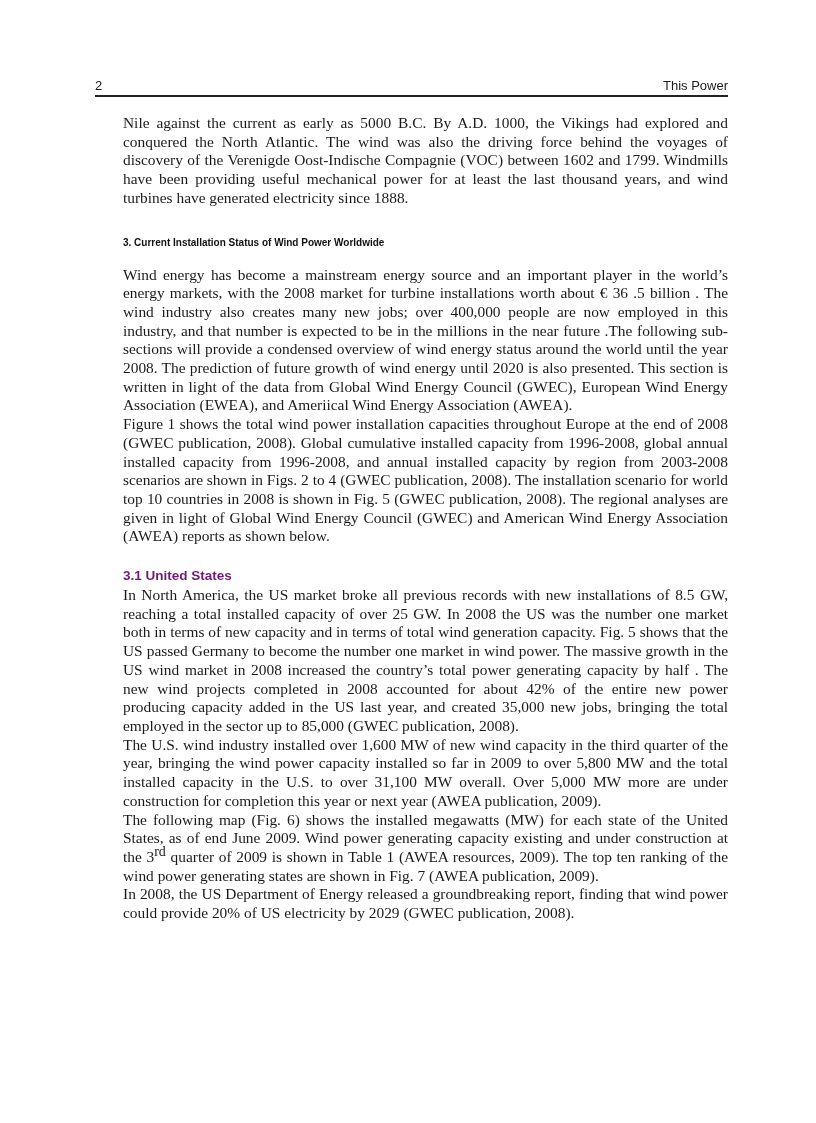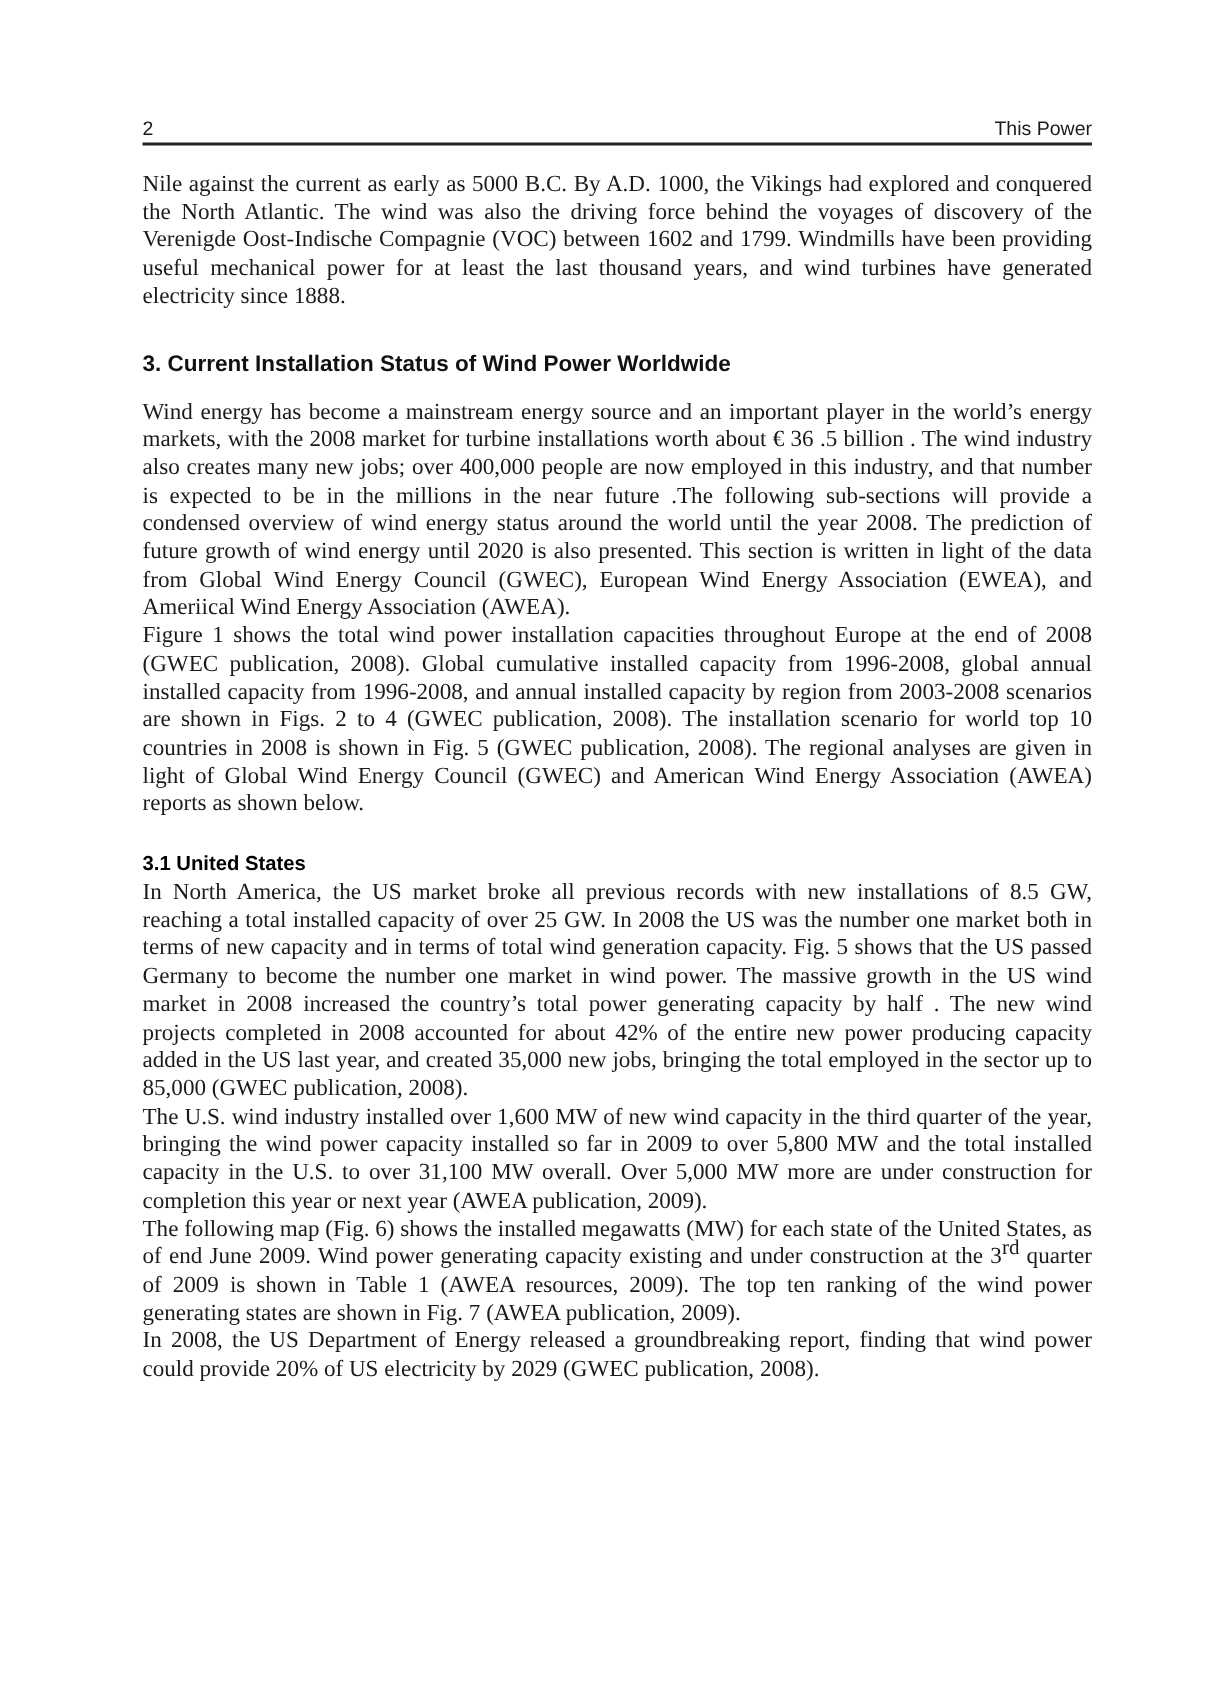--- a/index.html
+++ b/index.html
@@ -29,41 +29,42 @@
   .header-rule {
     border: 0;
     border-top: 2px solid #222222;
     margin: 2px 0 0 0;
   }
   .body-text {
     font-family: "Liberation Serif", "DejaVu Serif", serif;
     font-size: 15.4px;
     line-height: 18.7px;
     text-align: justify;
+    margin-left: 28px;
   }
   .body-text p {
     margin: 0;
   }
   .first-para {
     margin-top: 17px !important;
   }
   h2.section-heading {
     font-family: "Liberation Sans", sans-serif;
-    font-size: 15px;
+    font-size: 10px;
     font-weight: bold;
     color: #111111;
     margin: 26px 0 14px 0;
     line-height: 18px;
     text-align: left;
   }
   h3.subsection-heading {
     font-family: "Liberation Sans", sans-serif;
     font-size: 13.5px;
     font-weight: bold;
-    color: #000000;
+    color: #701a75;
     margin: 21px 0 2px 0;
     line-height: 17px;
     text-align: left;
   }
   sup.ordinal {
     font-size: 14px;
     line-height: 0;
     vertical-align: super;
   }
 </style>

